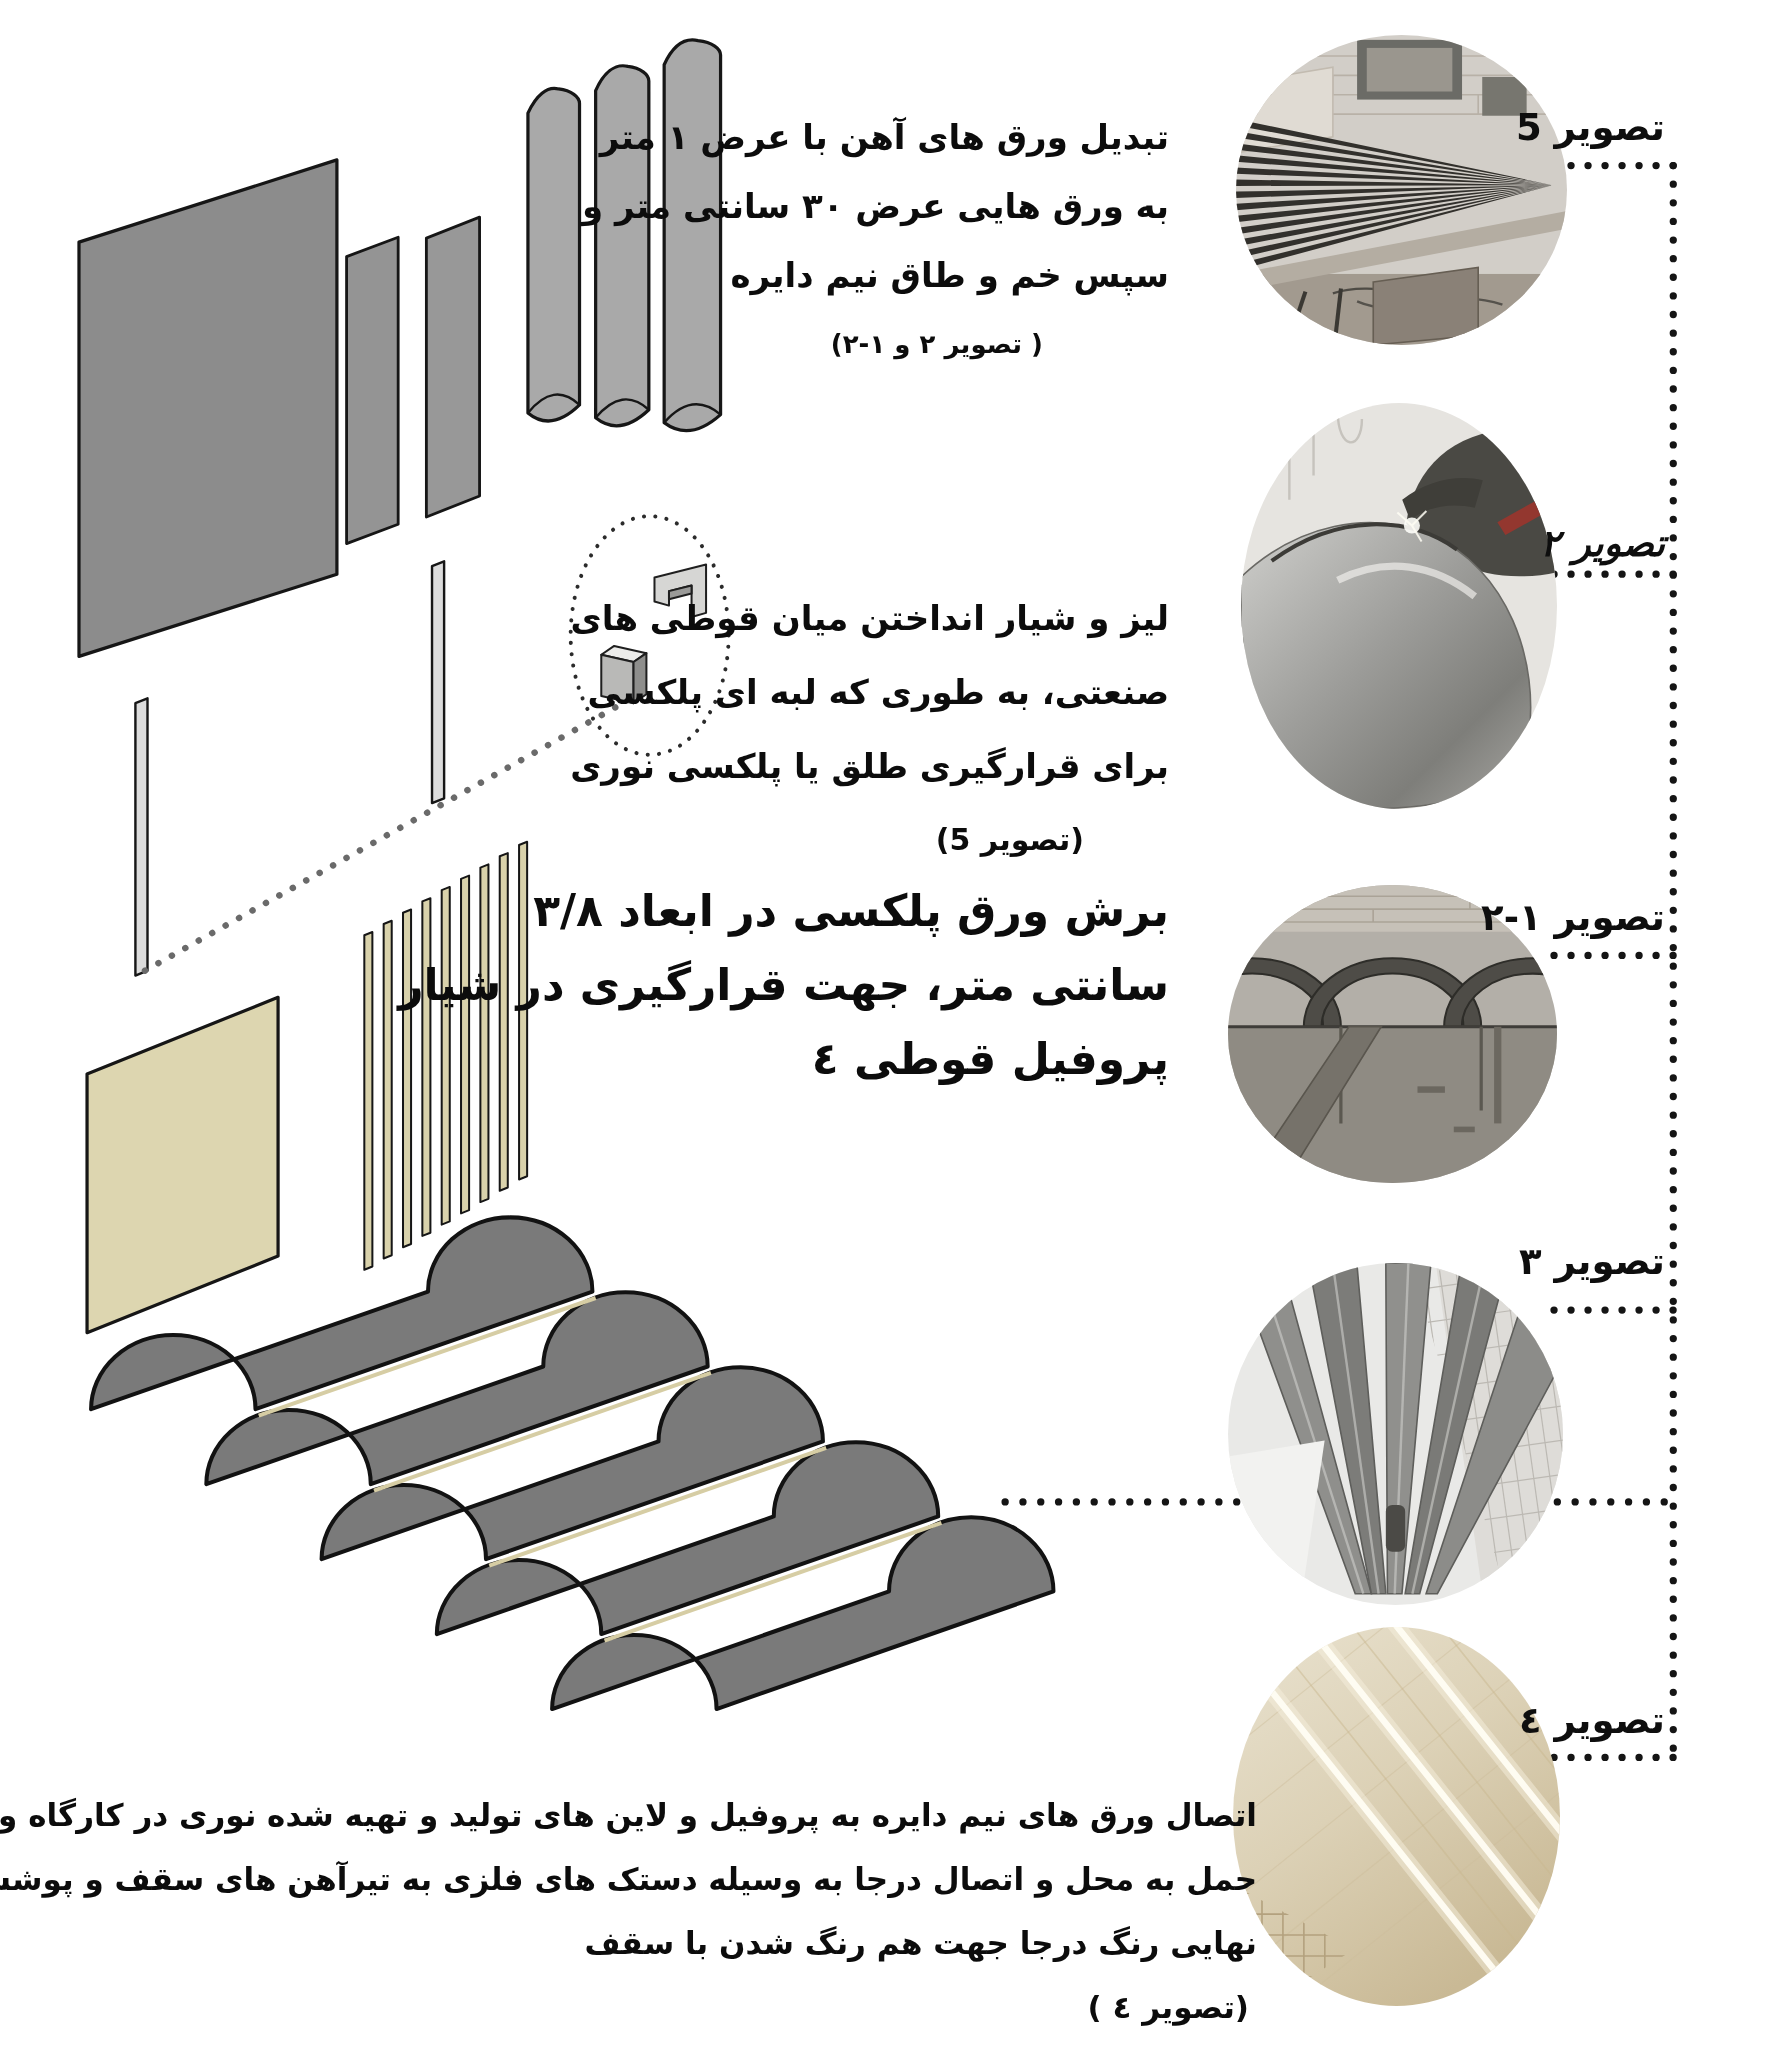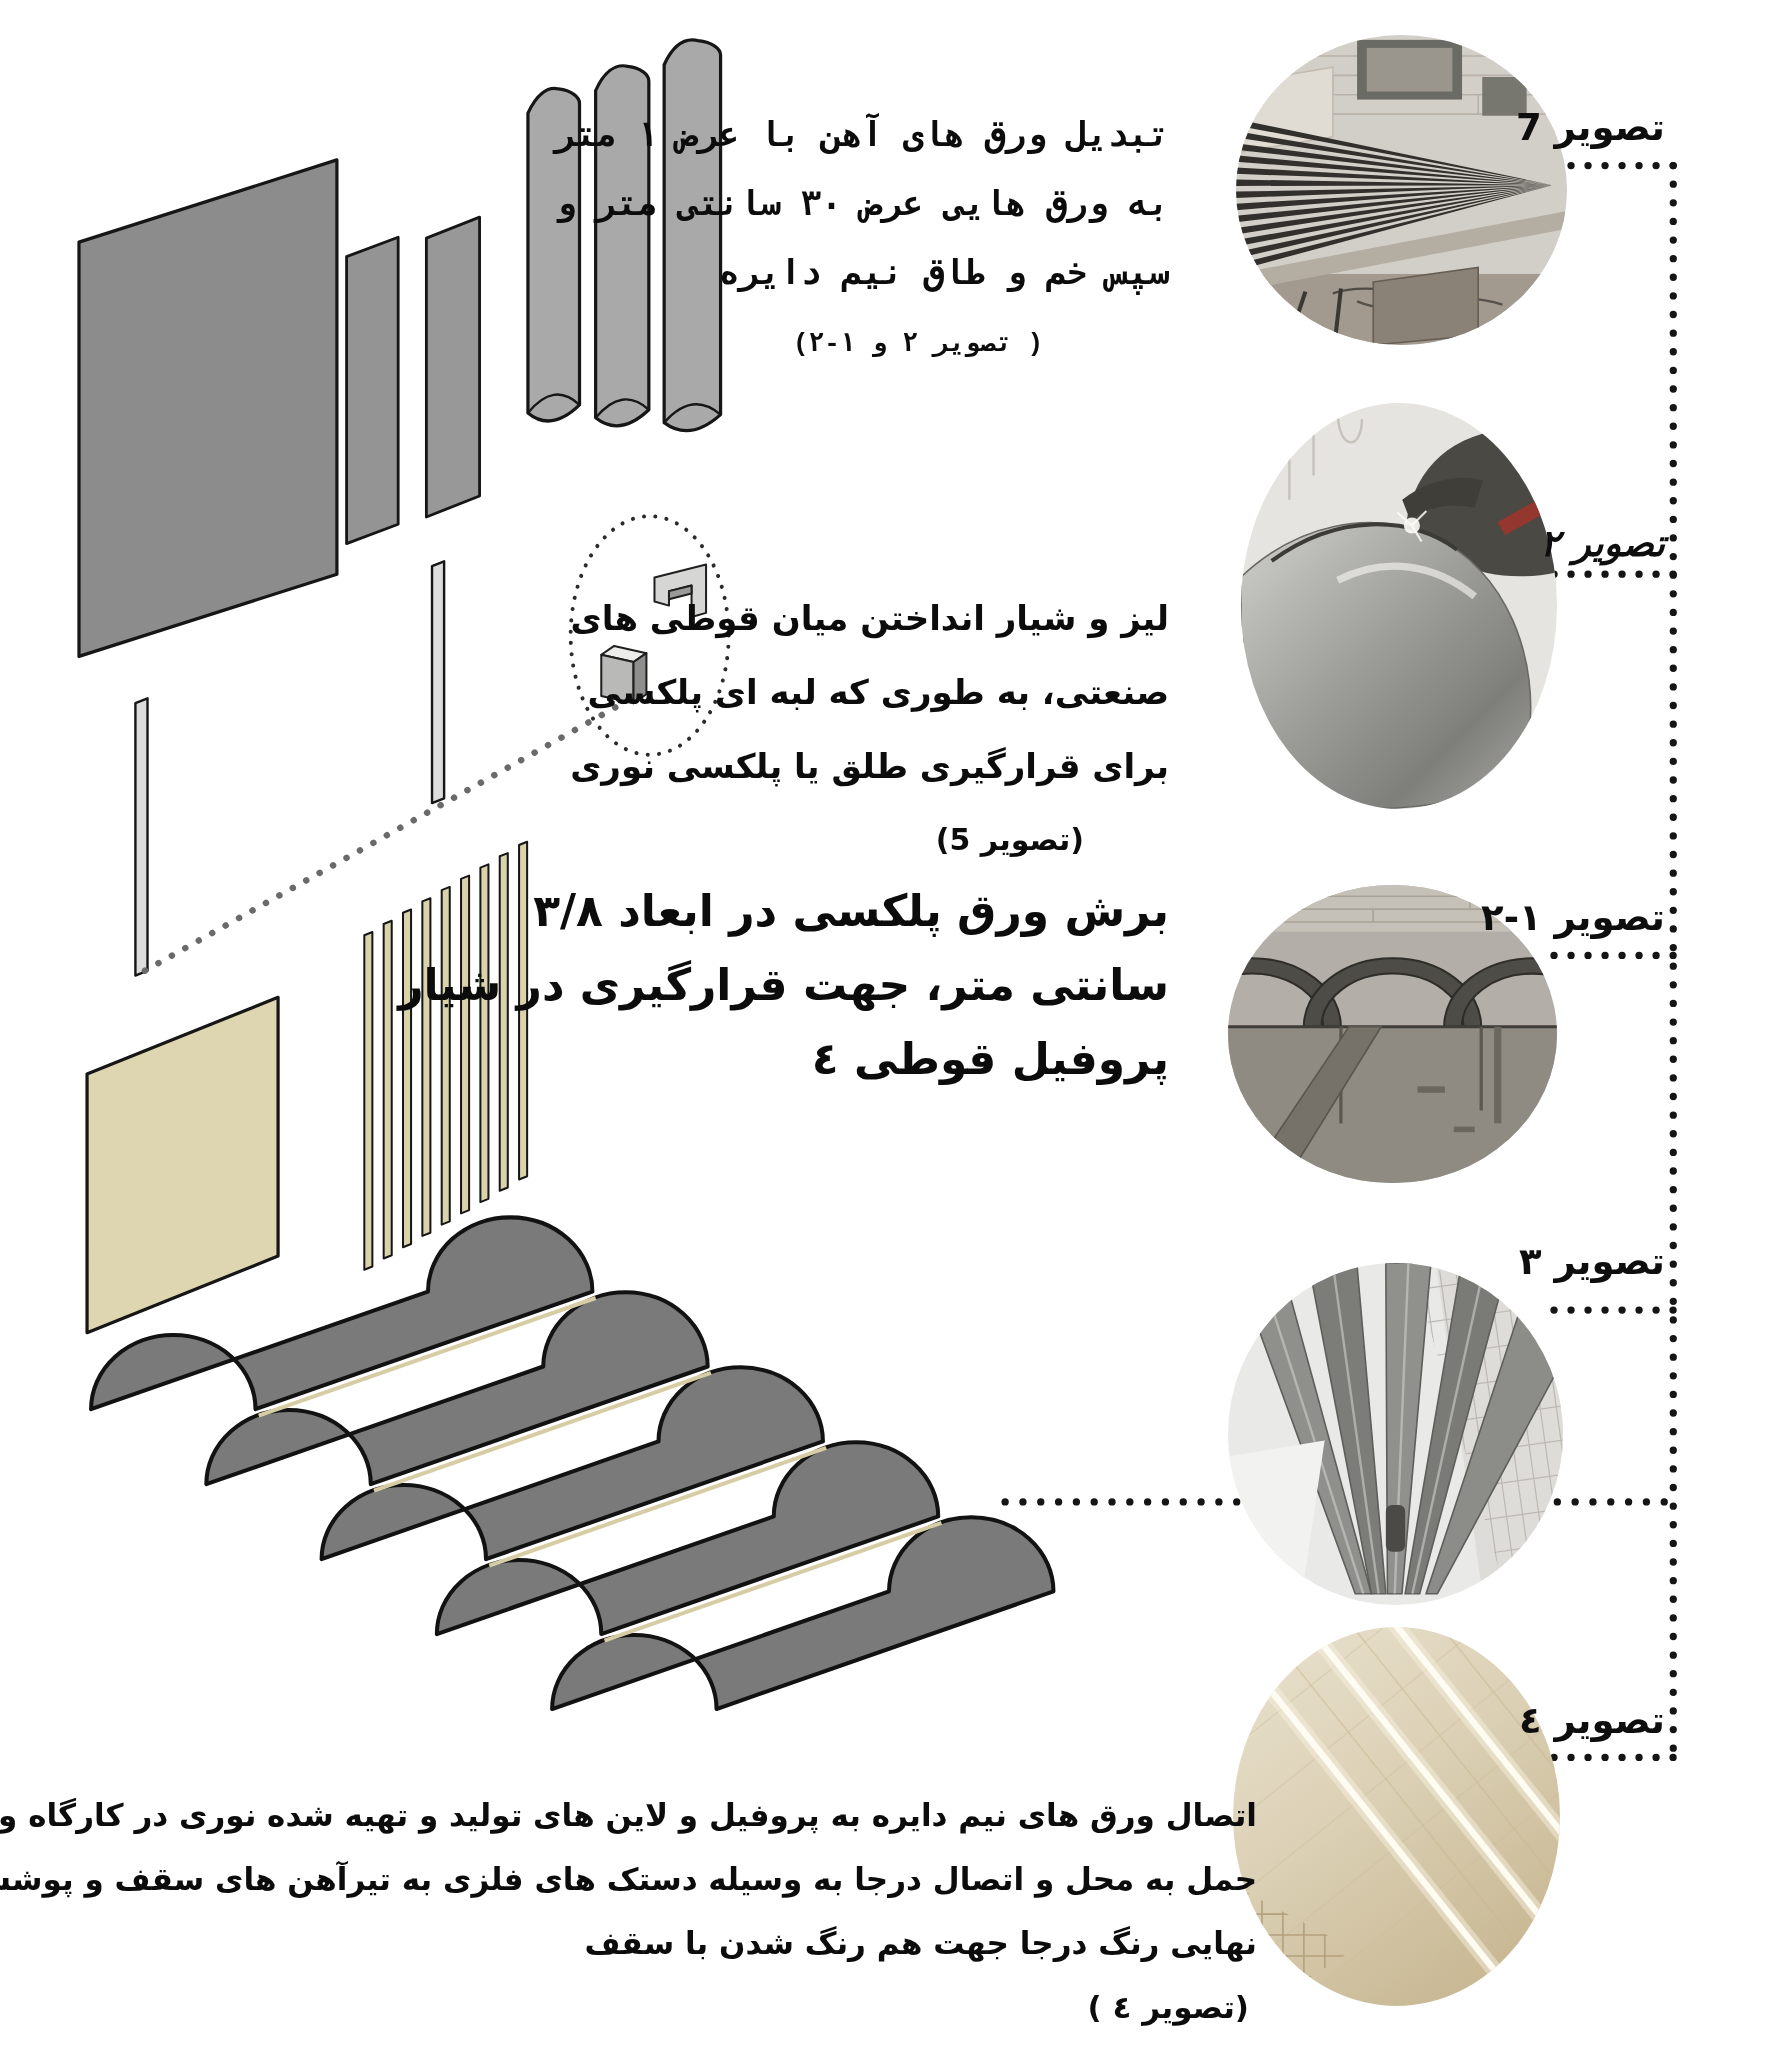--- a/index.html
+++ b/index.html
@@ -13,21 +13,21 @@
   .photo{position:absolute;border-radius:50%;overflow:hidden;}
   .photo svg{width:100%;height:100%;}
   
   .fig-label{
     position:absolute;right:105px;direction:rtl;text-align:right;
     font-size:37px;font-weight:700;white-space:nowrap;color:#0e0e0e;
   }
   
   .tb{position:absolute;direction:rtl;text-align:right;font-weight:700;color:#0c0c0c;}
   .tb .ln{white-space:nowrap;}
-  .b1{right:601px;top:103px;width:693px;font-size:34px;line-height:69px;font-family:Liberation Mono, monospace;}
+  .b1{right:601px;top:103px;width:693px;font-size:34px;line-height:69px;}
   .b1 .cap{font-size:26px;padding-right:126px;}
   .b2{right:601px;top:581px;width:613px;font-size:34px;line-height:74px;}
   .b2 .cap{font-size:30px;padding-right:85px;}
   .b3{right:601px;top:874px;width:564px;font-size:44px;line-height:74px;}
   .b4{right:513px;top:1783px;width:1225px;font-size:31px;line-height:64px;}
   .b4 .cap{padding-right:8px;}
 </style>
 </head>
 <body>
 
@@ -313,21 +313,21 @@
         <line x1="0" y1="330" x2="150" y2="330"></line>
           <line x1="0" y1="356" x2="150" y2="356"></line>
         <line x1="0" y1="382" x2="150" y2="382"></line>
           <line x1="0" y1="408" x2="150" y2="408"></line>
         <line x1="0" y1="434" x2="150" y2="434"></line>
           <line x1="0" y1="460" x2="150" y2="460"></line>
       </g>
     </svg>
   </div>
 
-  <div class="fig-label" style="top:106px;">تصویر 7</div>
+  <div class="fig-label" style="top:106px;">تصویر 5</div>
   <div class="fig-label" style="top:522px;font-style:italic;">تصویر ۲</div>
   <div class="fig-label" style="top:896px;">تصویر ۱-۲</div>
   <div class="fig-label" style="top:1240px;">تصویر ۳</div>
   <div class="fig-label" style="top:1699px;">تصویر ٤</div>
 
   <div class="tb b1">
     <div class="ln">تبدیل ورق های آهن با عرض ۱ متر</div>
     <div class="ln">به ورق هایی عرض ۳۰ سانتی متر و</div>
     <div class="ln">سپس خم و طاق نیم دایره</div>
     <div class="ln cap">( تصویر ۲ و ۱-۲)</div>

